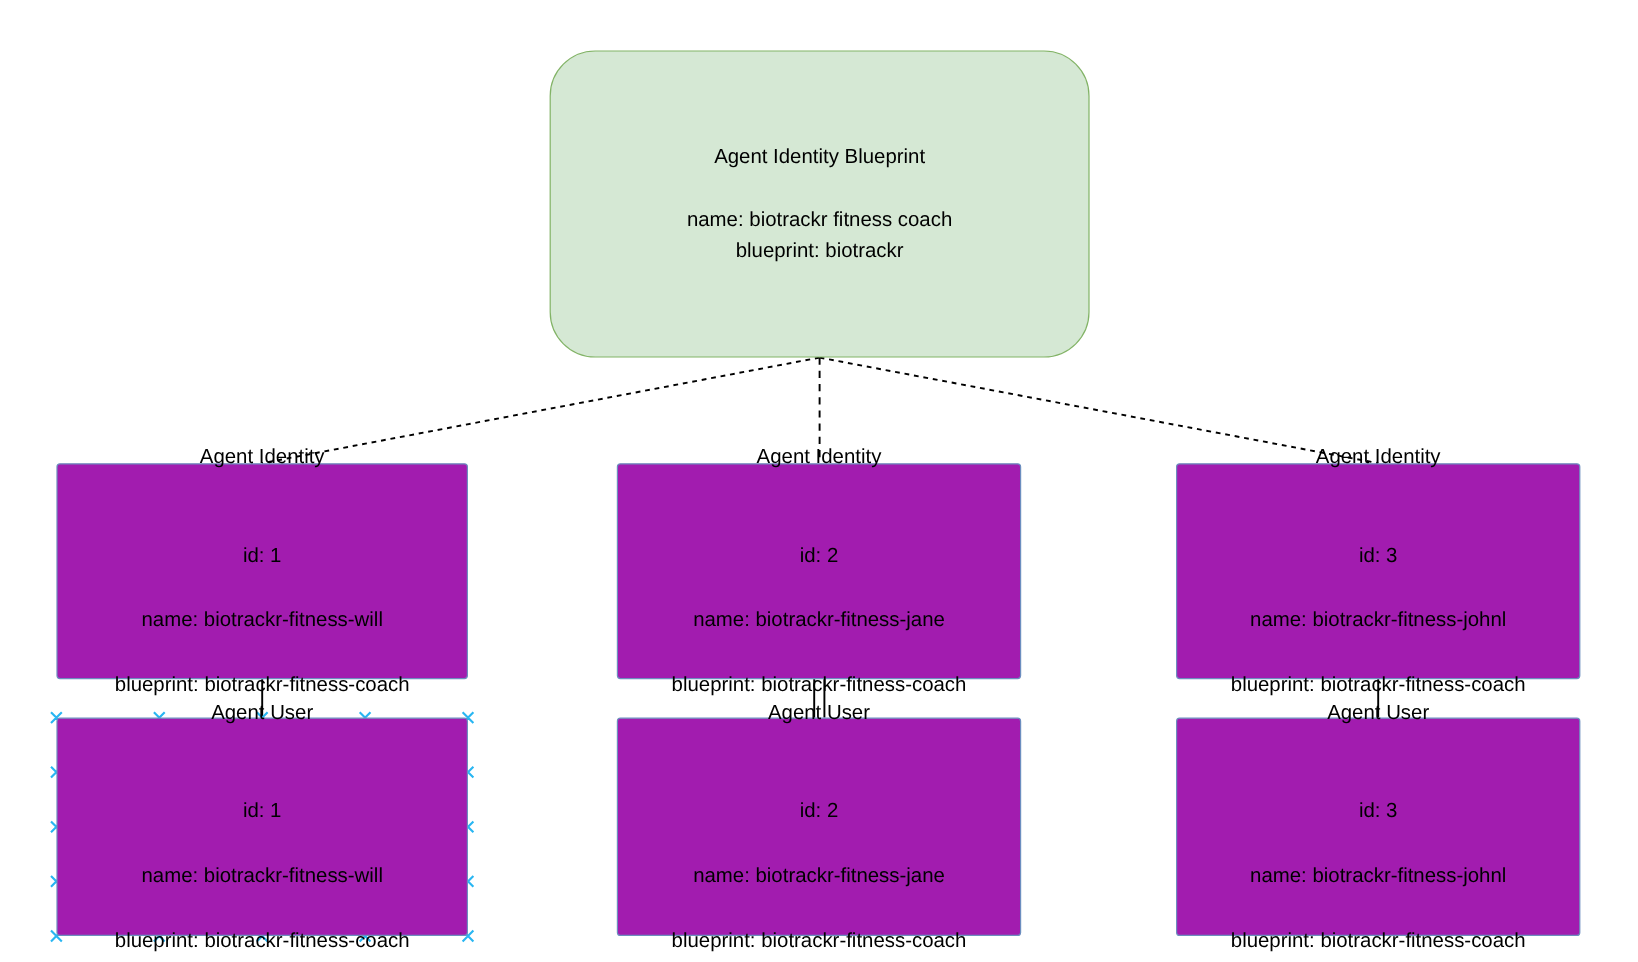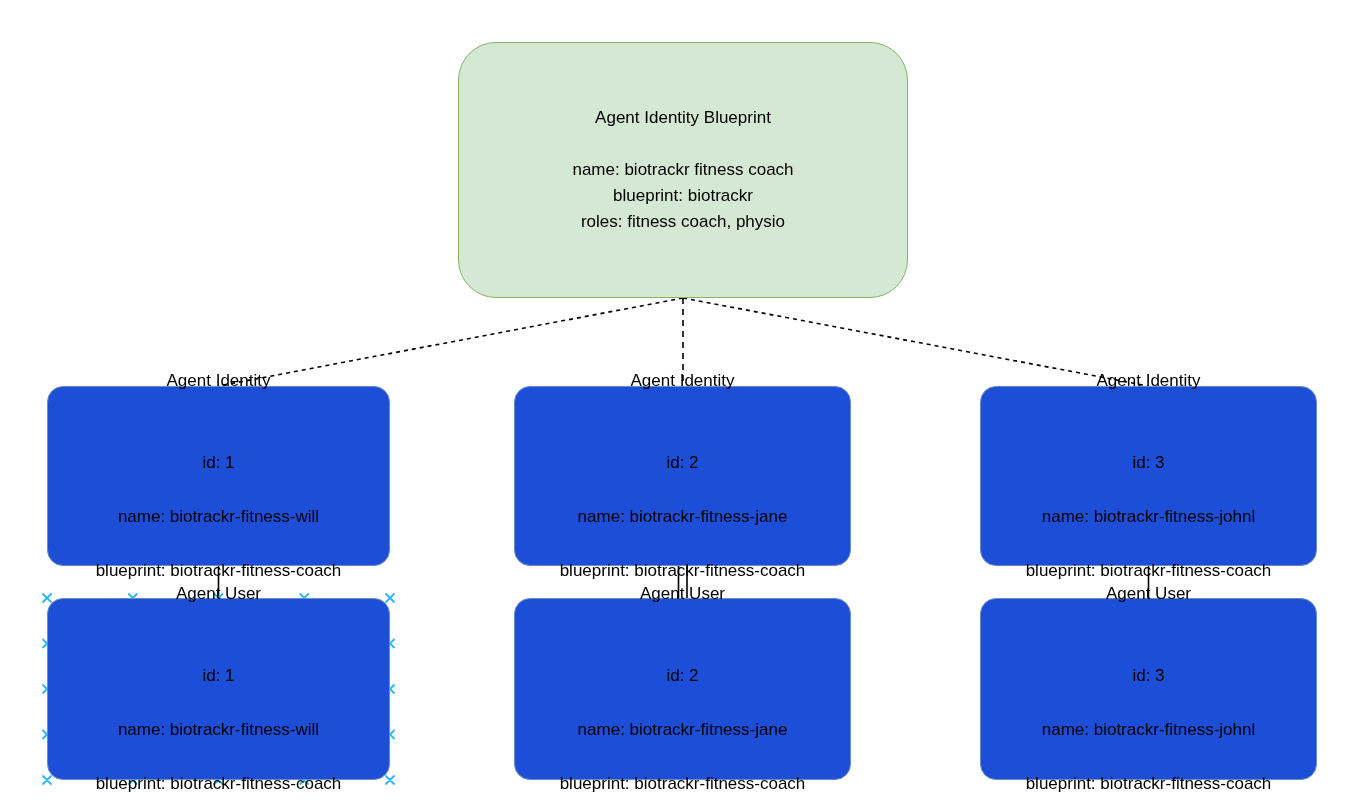--- a/index.html
+++ b/index.html
@@ -32,23 +32,23 @@
     font-size: 17px;
     line-height: 26px;
     color: #000000;
   }
   .node.green {
     background: #d5e8d4;
     border: 1.4px solid #82b366;
     border-radius: 38px;
   }
   .node.blue {
-    background: #1d4ed8;
+    background: #a21caf;
     border: 1.4px solid #6c8ebf;
-    border-radius: 16px;
+    border-radius: 3px;
     gap: 28px;
   }
   .node .title { white-space: nowrap; }
   .node .spacer { height: 26px; }
   .node .line { white-space: nowrap; }
 </style>
 </head>
 <body>
 
 <div class="canvas">
@@ -67,21 +67,20 @@
     <g id="selection-crosses" stroke="#29b6f2" stroke-width="1.8" fill="none">
         <path d="M42.5 593.5L51.5 602.5M42.5 602.5L51.5 593.5M42.5 775.5L51.5 784.5M42.5 784.5L51.5 775.5M128.25 593.5L137.25 602.5M128.25 602.5L137.25 593.5M128.25 775.5L137.25 784.5M128.25 784.5L137.25 775.5M214 593.5L223 602.5M214 602.5L223 593.5M214 775.5L223 784.5M214 784.5L223 775.5M299.75 593.5L308.75 602.5M299.75 602.5L308.75 593.5M299.75 775.5L308.75 784.5M299.75 784.5L308.75 775.5M385.5 593.5L394.5 602.5M385.5 602.5L394.5 593.5M385.5 775.5L394.5 784.5M385.5 784.5L394.5 775.5M42.5 639L51.5 648M42.5 648L51.5 639M385.5 639L394.5 648M385.5 648L394.5 639M42.5 684.5L51.5 693.5M42.5 693.5L51.5 684.5M385.5 684.5L394.5 693.5M385.5 693.5L394.5 684.5M42.5 730L51.5 739M42.5 739L51.5 730M385.5 730L394.5 739M385.5 739L394.5 730"></path>
       </g>
   </svg>
 
   <div class="node green" style="left:458px; top:42px; width:450px; height:256px;">
     <div class="title">Agent Identity Blueprint</div>
     <div class="spacer"></div>
     <div class="line">name: biotrackr fitness coach</div>
     <div class="line">blueprint: biotrackr</div>
-    <div class="line">roles: fitness coach, physio</div>
   </div>
 
   <div class="node blue" style="left:47px; top:386px; width:343px; height:180px;">
     <div class="title">Agent Identity</div>
     <div class="spacer"></div>
     <div class="line">id: 1</div>
     <div class="line">name: biotrackr-fitness-will</div>
     <div class="line">blueprint: biotrackr-fitness-coach</div>
   </div>
 

